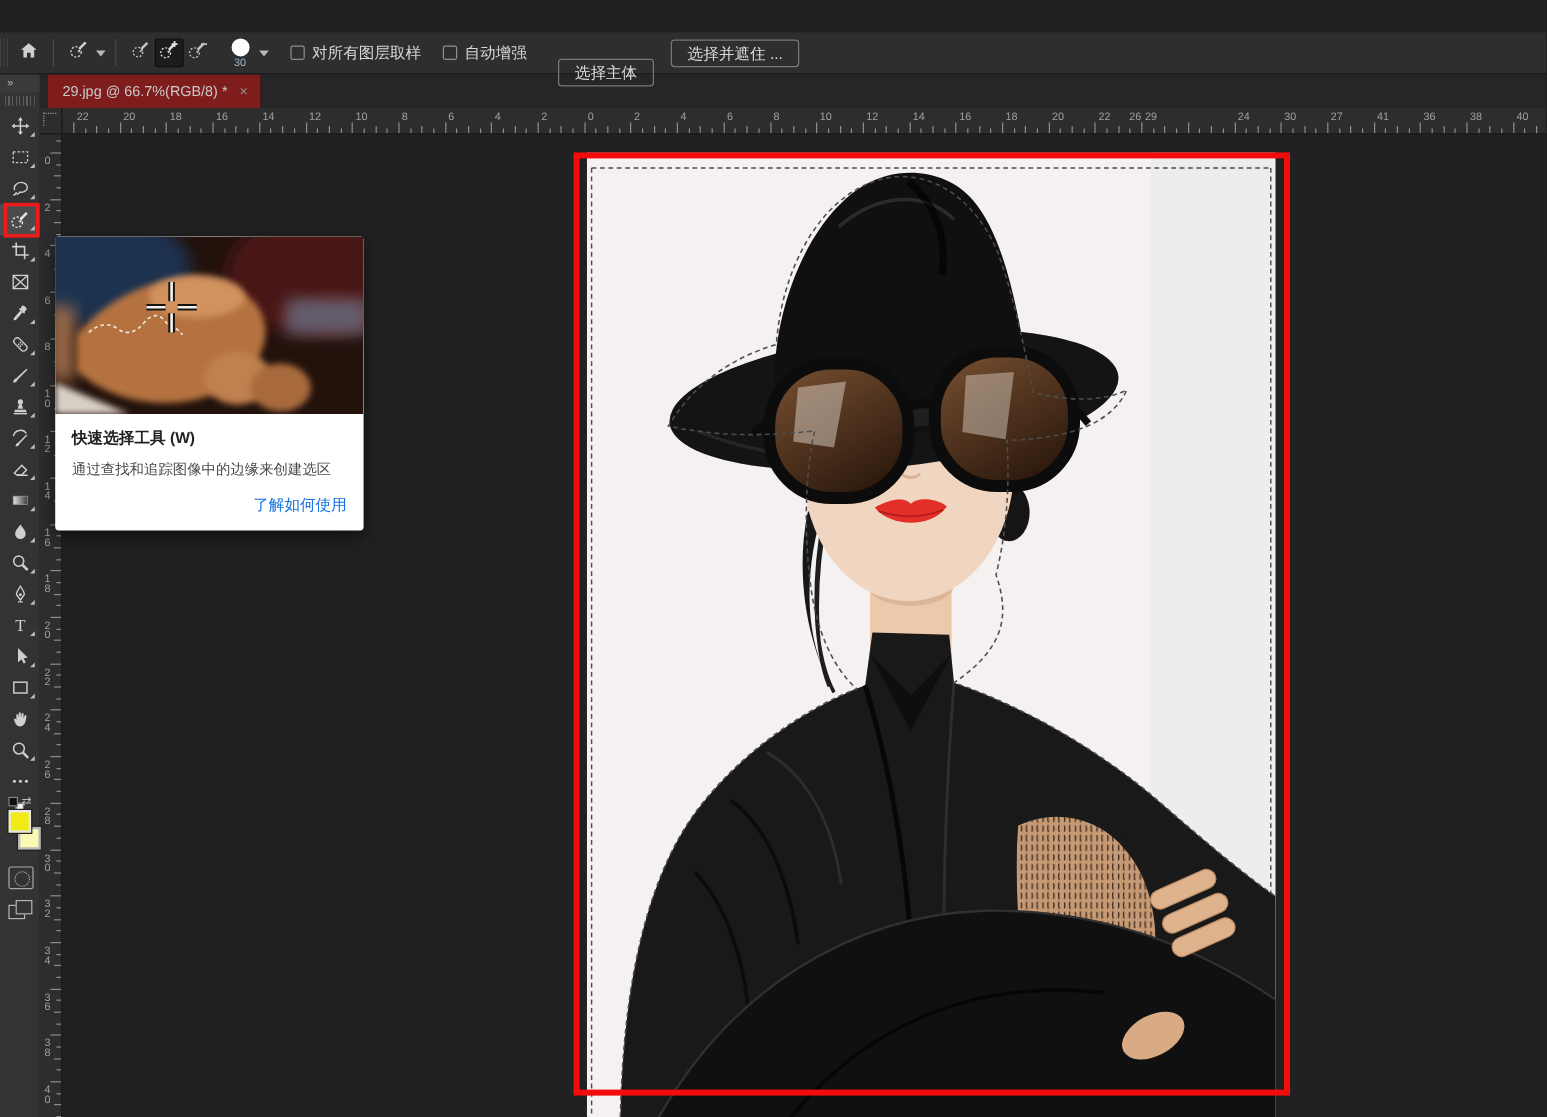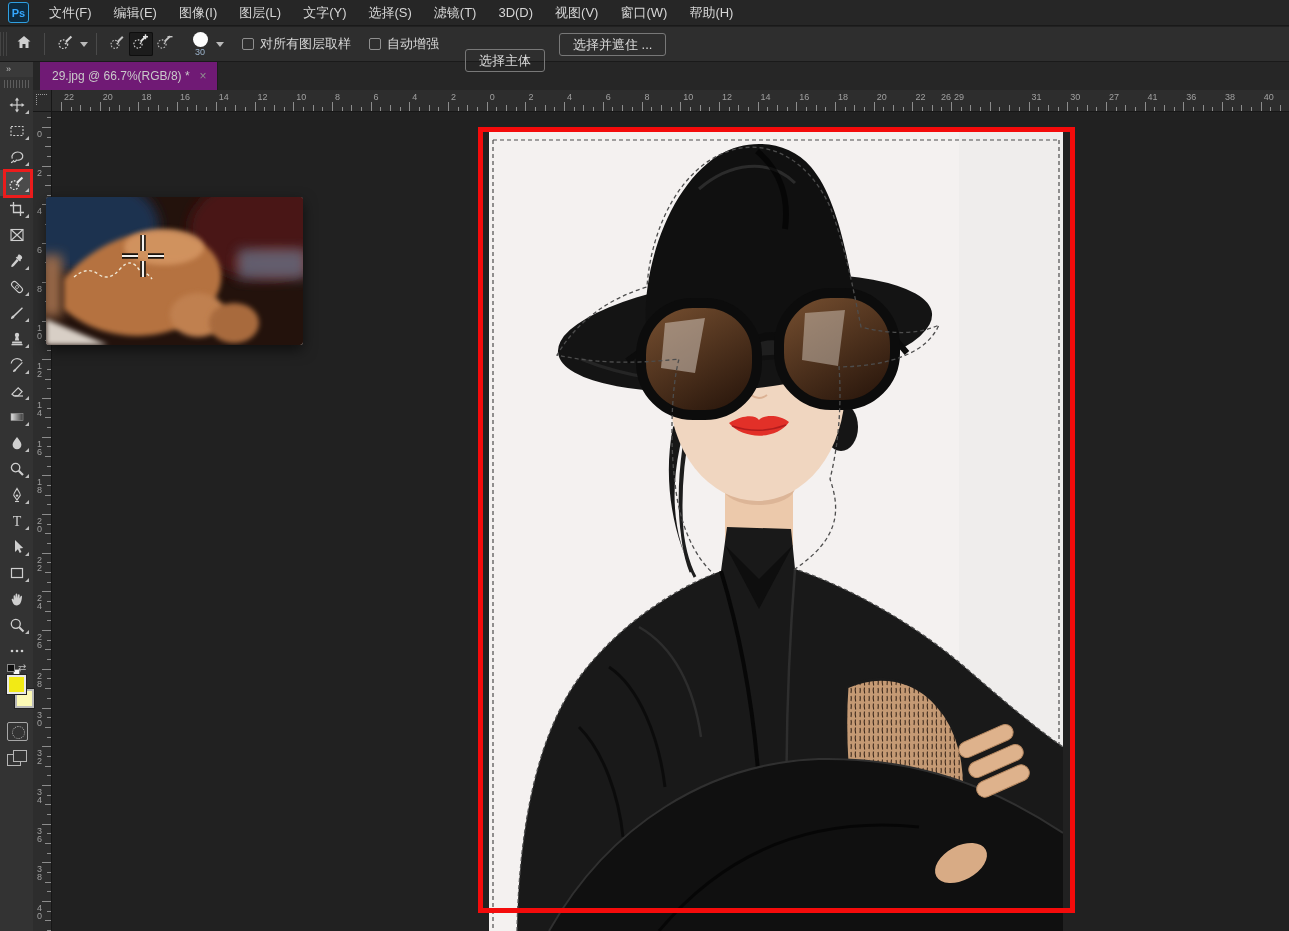--- a/index.html
+++ b/index.html
@@ -60,21 +60,21 @@
              border:2px solid #b9b9b9;outline:1px solid #222;}
   .qmask{position:absolute;left:7px;top:660px;width:21px;height:19px;border:1px solid #a7a7a7;border-radius:2px;}
   .qmask::after{content:"";position:absolute;left:4px;top:3px;width:11px;height:11px;border-radius:50%;
                 border:1px dotted #bdbdbd;}
   .screenmode{position:absolute;left:7px;top:688px;width:21px;height:19px;}
   .screenmode .r1{position:absolute;left:0;top:4px;width:14px;height:12px;border:1px solid #b5b5b5;}
   .screenmode .r2{position:absolute;left:6px;top:0;width:14px;height:12px;border:1px solid #b5b5b5;background:#333;}
 
   
   .tabbar{position:absolute;left:33px;top:62px;width:1256px;height:28px;background:#262626;z-index:24;}
-  .tab{position:absolute;left:7px;top:0;height:28px;background:#701a75;display:flex;align-items:center;
+  .tab{position:absolute;left:7px;top:0;height:28px;background:#7f1d1d;display:flex;align-items:center;
        padding:0 10px 0 12px;border-right:1px solid #1d1d1d;}
   .tab-title{font-size:12px;color:#c9c9c9;margin-right:10px;white-space:nowrap;}
   .tab-close{font-size:12px;color:#8e8e8e;line-height:12px;}
 
   
   .ruler-corner{position:absolute;left:33px;top:90px;width:19px;height:22px;background:#2d2d2d;
                 border-right:1px solid #171717;border-bottom:1px solid #171717;z-index:23;}
   .ruler-corner::after{content:"";position:absolute;left:3px;top:4px;width:10px;height:10px;
                 border-left:1px dotted #9a9a9a;border-top:1px dotted #9a9a9a;}
   .ruler-top{position:absolute;left:52px;top:90px;width:1237px;height:22px;background:#2d2d2d;
@@ -104,34 +104,20 @@
   .tooltip-body{padding:11px 14px 12px 14px;}
   .tooltip-title{font-size:13px;font-weight:bold;color:#222;}
   .tooltip-desc{font-size:12px;color:#4a4a4a;margin-top:9px;}
   .tooltip-link{font-size:13px;color:#1473e6;text-align:right;margin-top:12px;}
 </style>
 </head>
 <body>
 
 <div class="app">
 
-  <header class="menubar">
-    <div class="ps-logo">Ps</div>
-    <div class="menu-item">文件(F)</div>
-    <div class="menu-item">编辑(E)</div>
-    <div class="menu-item">图像(I)</div>
-    <div class="menu-item">图层(L)</div>
-    <div class="menu-item">文字(Y)</div>
-    <div class="menu-item">选择(S)</div>
-    <div class="menu-item">滤镜(T)</div>
-    <div class="menu-item">3D(D)</div>
-    <div class="menu-item">视图(V)</div>
-    <div class="menu-item">窗口(W)</div>
-    <div class="menu-item">帮助(H)</div>
-  </header>
 
   <div class="optionsbar">
     <div class="opt-grip"></div>
     <div class="opt-icon">
       <span>
         <svg width="16" height="16" viewBox="0 0 16 16">
             <path d="M8 2l6.5 5.5h-2V14h-3v-4h-3v4h-3V7.5h-2z" fill="#cfcfcf"></path>
           </svg>
       </span>
     </div>
@@ -532,21 +518,21 @@
       <div class="rlabel" style="left: 902.1px;">29</div>
       <div class="tick minor" style="left: 908.775px;"></div>
       <div class="tick mid" style="left: 918.45px;"></div>
       <div class="tick minor" style="left: 928.125px;"></div>
       <div class="tick major" style="left: 937.8px;"></div>
       <div class="rlabel" style="left: 889px;">26</div>
       <div class="tick minor" style="left: 947.475px;"></div>
       <div class="tick mid" style="left: 957.15px;"></div>
       <div class="tick minor" style="left: 966.825px;"></div>
       <div class="tick major" style="left: 976.5px;"></div>
-      <div class="rlabel" style="left: 979.5px;">31</div>
+      <div class="rlabel" style="left: 979.5px;">24</div>
       <div class="tick minor" style="left: 986.175px;"></div>
       <div class="tick mid" style="left: 995.85px;"></div>
       <div class="tick minor" style="left: 1005.52px;"></div>
       <div class="tick major" style="left: 1015.2px;"></div>
       <div class="rlabel" style="left: 1018.2px;">30</div>
       <div class="tick minor" style="left: 1024.88px;"></div>
       <div class="tick mid" style="left: 1034.55px;"></div>
       <div class="tick minor" style="left: 1044.22px;"></div>
       <div class="tick major" style="left: 1053.9px;"></div>
       <div class="rlabel" style="left: 1056.9px;">27</div>
@@ -839,15 +825,20 @@
       <ellipse cx="118" cy="50" rx="40" ry="18" fill="#d89a66" filter="url(#bl2)" opacity=".8"></ellipse>
       <ellipse cx="152" cy="118" rx="28" ry="22" fill="#c08050" filter="url(#bl2)"></ellipse>
       <ellipse cx="188" cy="126" rx="25" ry="20" fill="#a86a3e" filter="url(#bl2)"></ellipse>
       <path d="M0,122 L62,148 L0,148 Z" fill="#d8cfc6" filter="url(#bl2)"></path>
       <path d="M28,80 q13,-11 24,-3 t22,-5 t20,2 q8,2 12,8" stroke="#efe7d4" stroke-width="1.4" stroke-dasharray="3 2.6" fill="none"></path>
       <g>
         <path d="M97,38 V54 M97,64 V80 M76,59 H92 M102,59 H118" stroke="#18120c" stroke-width="5.5" fill="none"></path>
         <path d="M97,38 V54 M97,64 V80 M76,59 H92 M102,59 H118" stroke="#f4f1ec" stroke-width="2.2" fill="none"></path>
       </g>
     </svg>
+    <div class="tooltip-body">
+      <div class="tooltip-title">快速选择工具 (W)</div>
+      <div class="tooltip-desc">通过查找和追踪图像中的边缘来创建选区</div>
+      <div class="tooltip-link">了解如何使用</div>
+    </div>
   </div>
 
 </div>
 
 </body></html>

